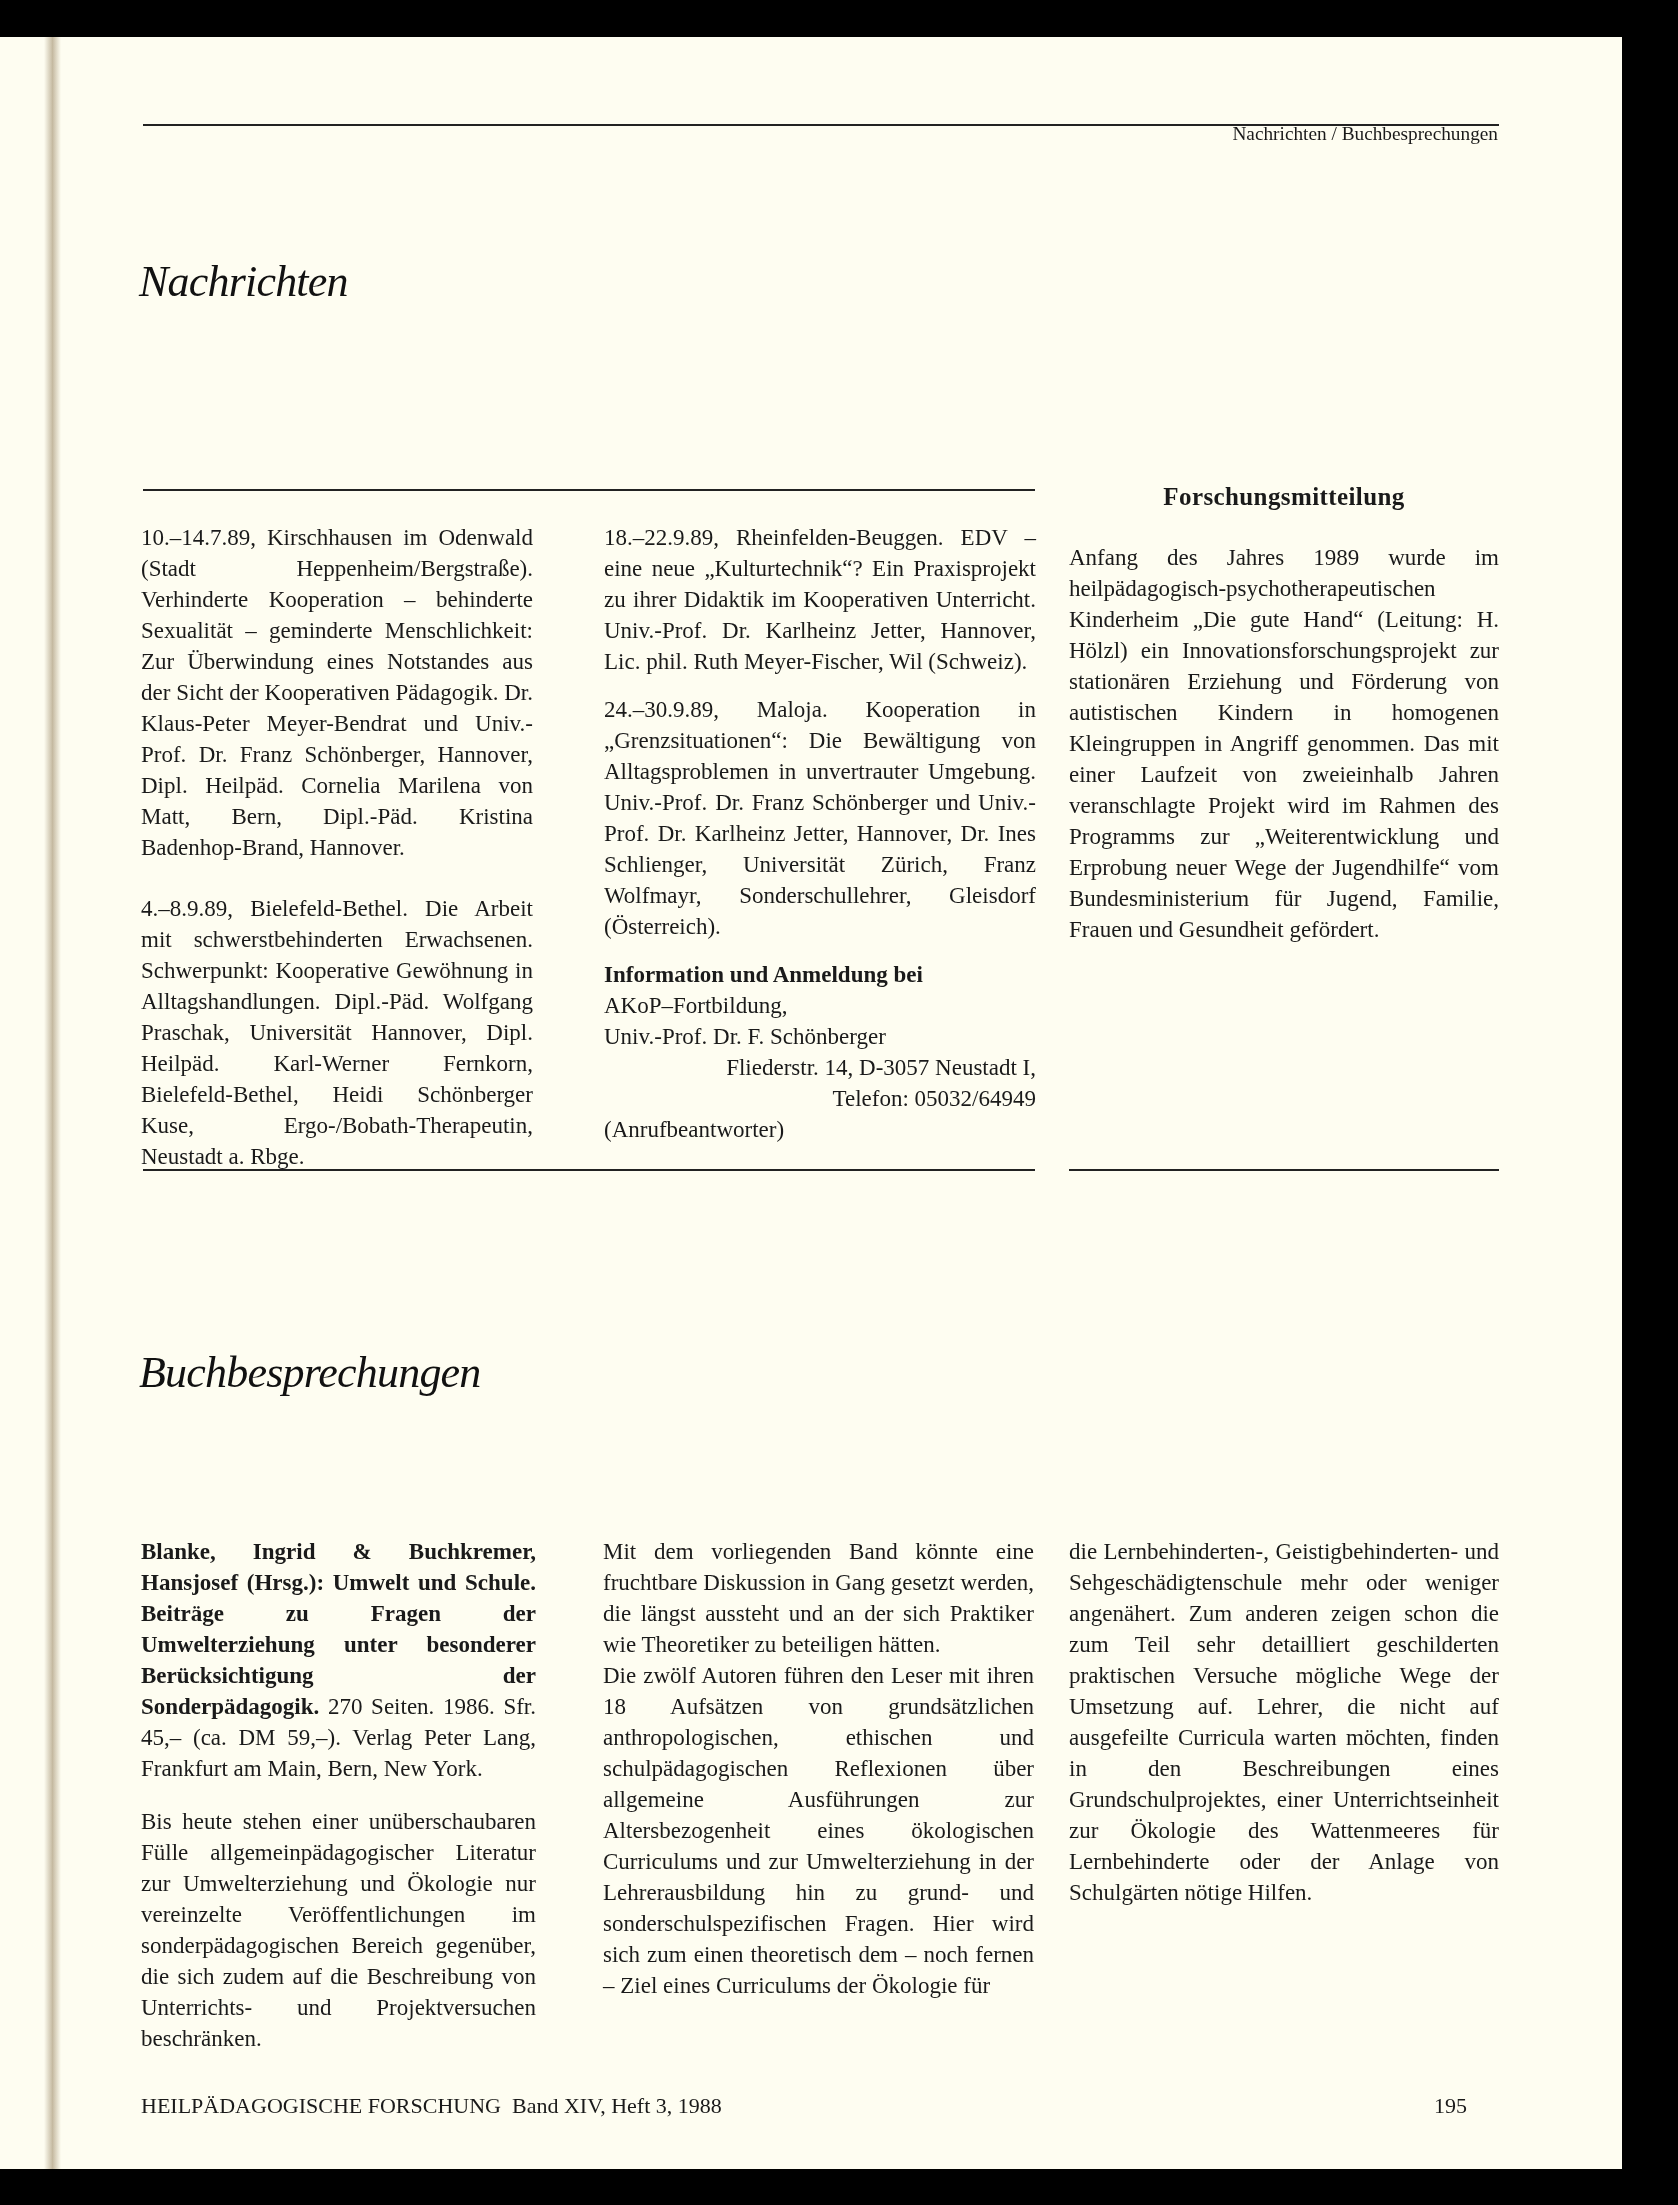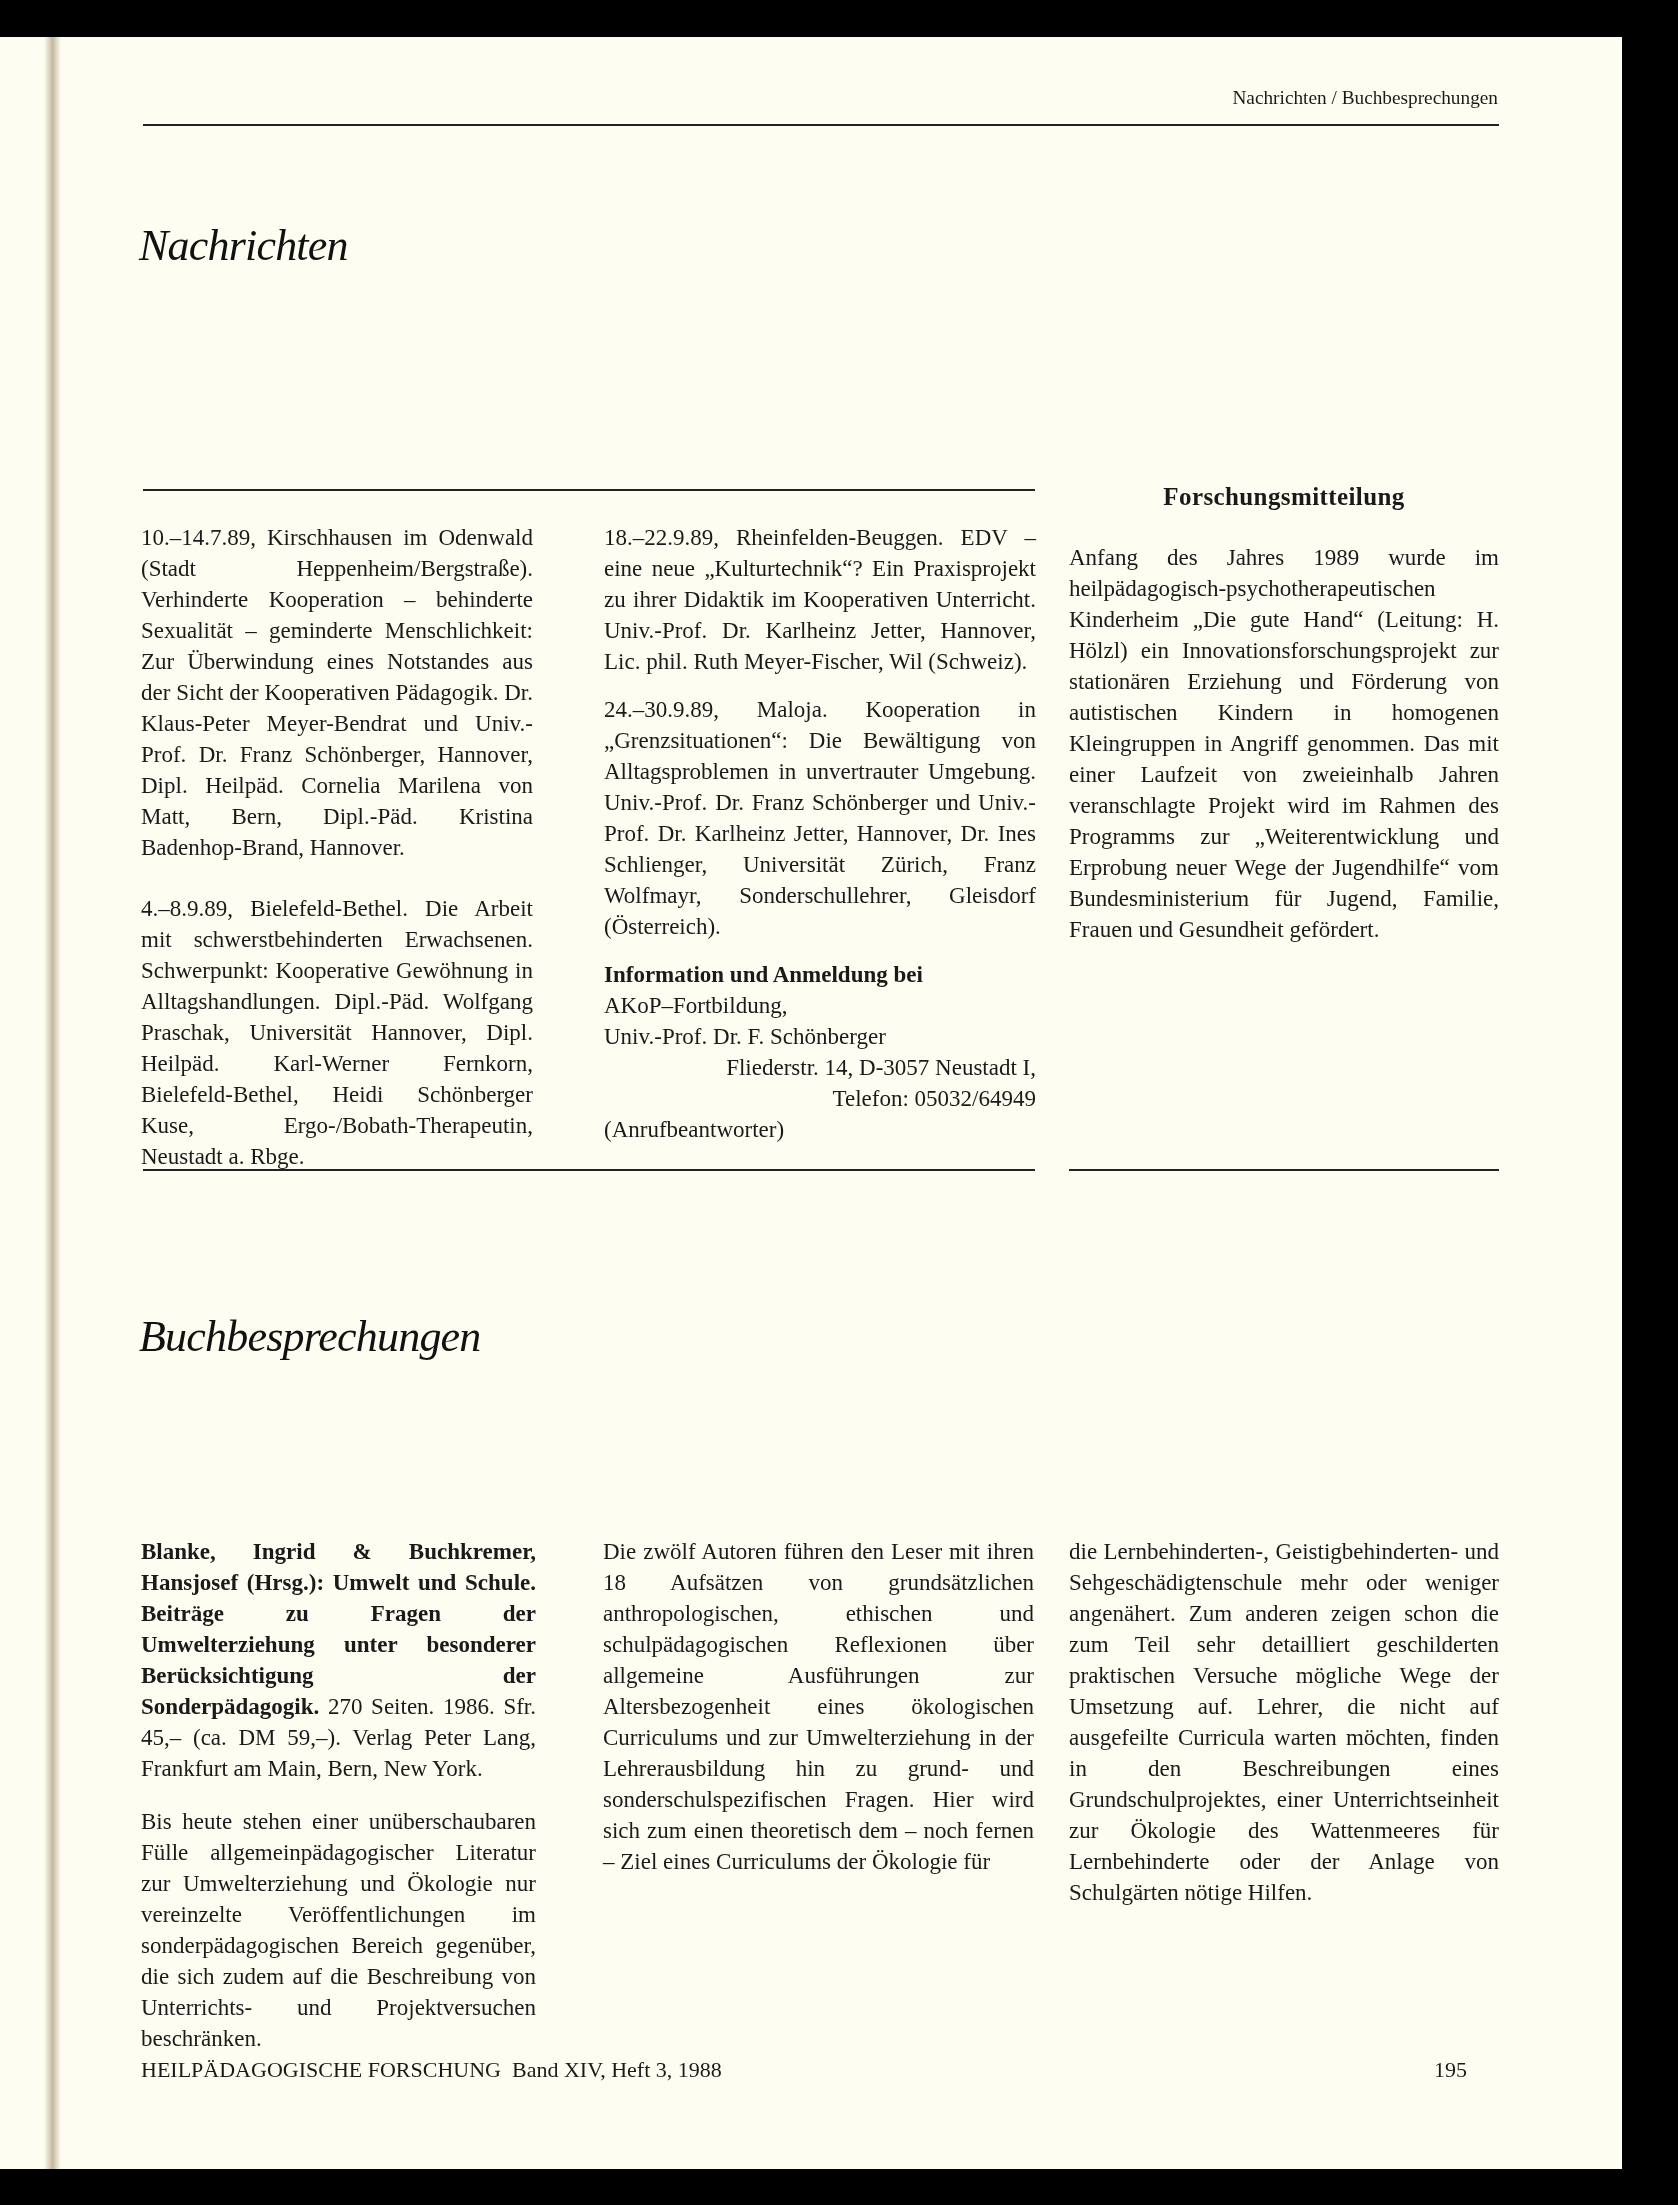--- a/index.html
+++ b/index.html
@@ -15,21 +15,21 @@
     position: absolute;
     left: 0; top: 37px;
     width: 1622px; height: 2132px;
     background: #fefdf1;
   }
   .gutter {
     position: absolute; left: 44px; top: 37px;
     width: 17px; height: 2132px;
     background: linear-gradient(to right, rgba(190,175,140,0.0), rgba(150,130,95,0.55) 50%, rgba(190,175,140,0.0));
   }
-  .abs { position: absolute; }
+  .abs { position: absolute; margin-top: 36px; }
   .running-head {
     left: 1175px; top: 87px; width: 323px;
     text-align: right;
     font-size: 19.3px;
   }
   .rule { position: absolute; height: 1.7px; background: #222; }
   .section-title {
     font-style: italic;
     font-size: 44px;
     letter-spacing: -0.8px;
@@ -97,20 +97,21 @@
 
 <div class="abs section-title" style="left:139px; top:1311px;">Buchbesprechungen</div>
 
 <div class="col" style="left:141px; top:1536px; width:395px;">
   <p><span class="bold">Blanke, Ingrid &amp; Buchkremer, Hansjosef (Hrsg.): Umwelt und Schule. Beiträge zu Fragen der Umwelterziehung unter besonderer Berücksichtigung der Sonderpädagogik.</span><span> 270 Seiten. 1986. Sfr. 45,– (ca. DM 59,–). Verlag Peter Lang, Frankfurt am Main, Bern, New York.</span></p>
   <div style="height:22px;"></div>
   <p>Bis heute stehen einer unüberschaubaren Fülle allgemeinpädagogischer Literatur zur Umwelterziehung und Ökologie nur vereinzelte Veröffentlichungen im sonderpädagogischen Bereich gegenüber, die sich zudem auf die Beschreibung von Unterrichts- und Projektversuchen beschränken.</p>
 </div>
 
 <div class="col" style="left:603px; top:1536px; width:431px;">
+  <p>Mit dem vorliegenden Band könnte eine fruchtbare Diskussion in Gang gesetzt werden, die längst aussteht und an der sich Praktiker wie Theoretiker zu beteiligen hätten.</p>
   <p>Die zwölf Autoren führen den Leser mit ihren 18 Aufsätzen von grundsätzlichen anthropologischen, ethischen und schulpädagogischen Reflexionen über allgemeine Ausführungen zur Altersbezogenheit eines ökologischen Curriculums und zur Umwelterziehung in der Lehrerausbildung hin zu grund- und sonderschulspezifischen Fragen. Hier wird sich zum einen theoretisch dem – noch fernen – Ziel eines Curriculums der Ökologie für</p>
 </div>
 
 <div class="col" style="left:1069px; top:1536px; width:430px;">
   <p>die Lernbehinderten-, Geistigbehinderten- und Sehgeschädigtenschule mehr oder weniger angenähert. Zum anderen zeigen schon die zum Teil sehr detailliert geschilderten praktischen Versuche mögliche Wege der Umsetzung auf. Lehrer, die nicht auf ausgefeilte Curricula warten möchten, finden in den Beschreibungen eines Grundschulprojektes, einer Unterrichtseinheit zur Ökologie des Wattenmeeres für Lernbehinderte oder der Anlage von Schulgärten nötige Hilfen.</p>
 </div>
 
 <div class="abs footer" style="left:141px; top:2057px; width:1360px;">
   <span>HEILPÄDAGOGISCHE FORSCHUNG</span>&nbsp;&nbsp;<span>Band XIV, Heft 3, 1988</span>
   <span style="position:absolute; right:34px; top:0;">195</span>

